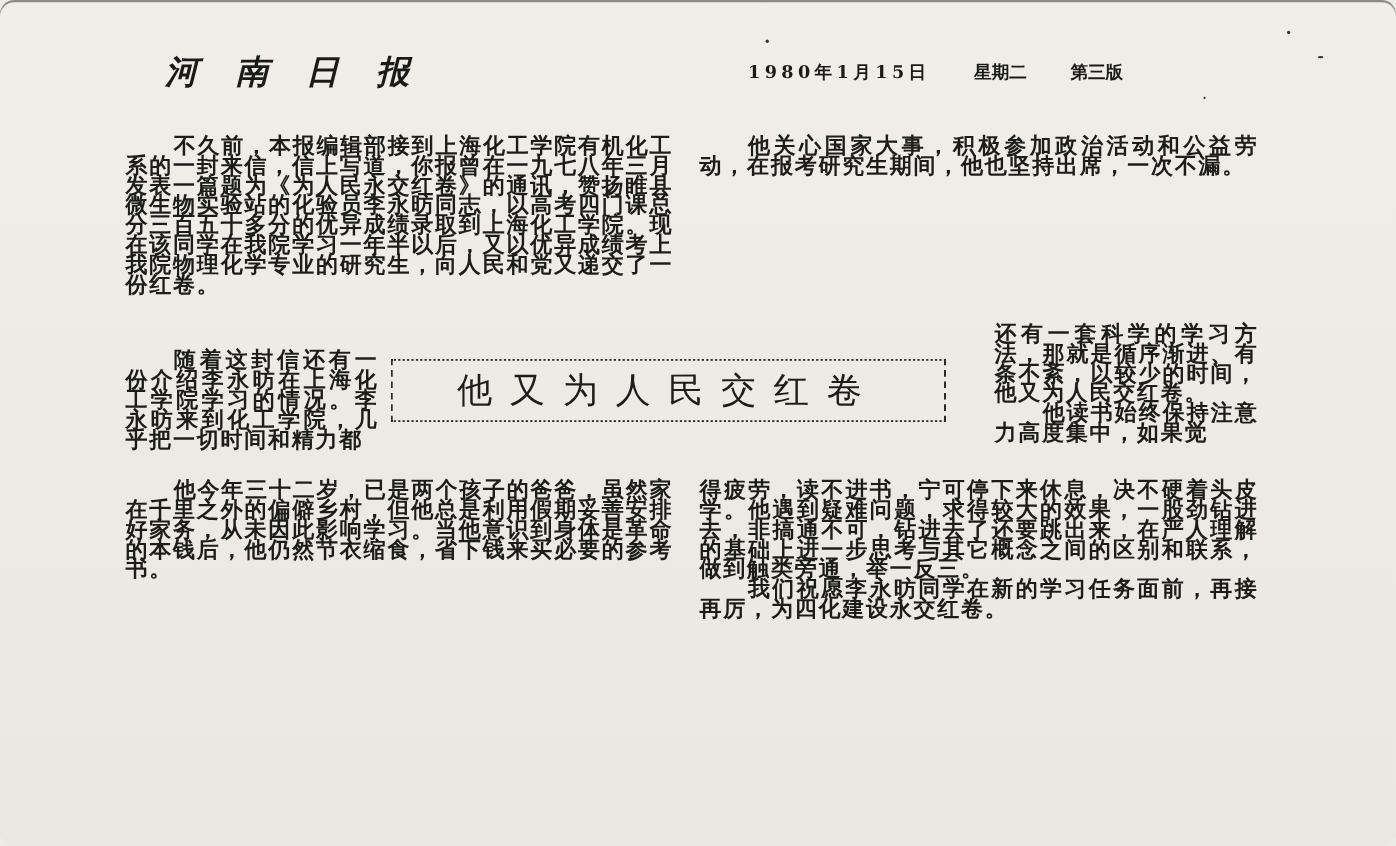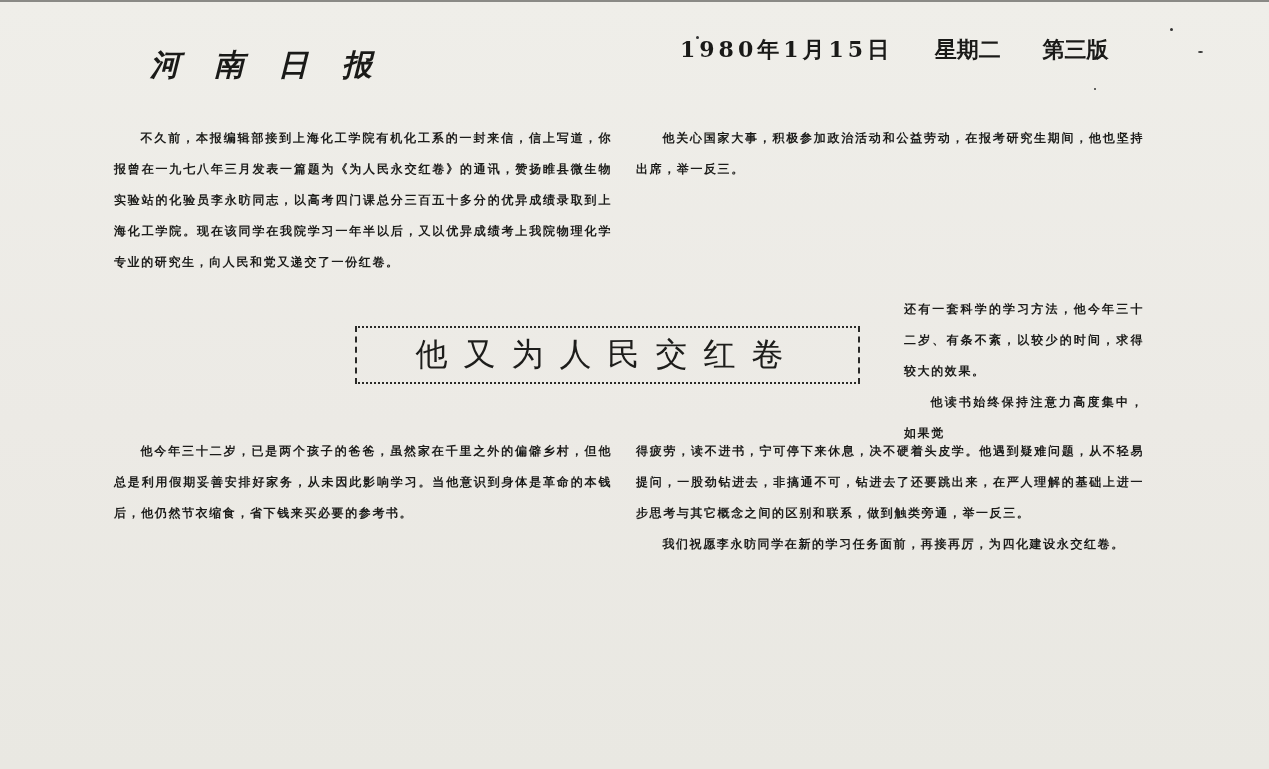--- a/index.html
+++ b/index.html
@@ -6,34 +6,35 @@
   body {
     width: 1269px; height: 769px; overflow: hidden;
     background: #ecebe6;
     font-family: "DejaVu Sans", sans-serif;
     color: #1c1c1a;
   }
   .page {
     position: relative; width: 1269px; height: 769px;
     background: linear-gradient(180deg, #efeee9 0%, #eceae5 55%, #e9e8e2 100%);
     box-shadow: inset 0 2px 0 #8a8a86;
+    border-radius: 13px;
   }
   .masthead {
     position: absolute; left: 150px; top: 45px;
     font-family: "DejaVu Serif", serif; font-weight: bold; font-style: italic;
     font-size: 30px; letter-spacing: 34px; color: #1a1a18;
   }
   .dateline {
-    position: absolute; left: 680px; top: 35px;
+    position: absolute; left: 680px; top: 56px;
     font-family: "DejaVu Serif", serif; font-weight: bold;
-    font-size: 22px; color: #1a1a18; white-space: nowrap;
+    font-size: 16px; color: #1a1a18; white-space: nowrap;
   }
   .dateline span { margin-right: 34px; }
   .dateline .date { letter-spacing: 4px; }
-  .col { position: absolute; font-weight: bold; font-size: 12px; line-height: 31px; letter-spacing: 1.6px; color: #1c1c1a; }
+  .col { position: absolute; font-weight: bold; font-size: 20px; line-height: 18px; letter-spacing: 1.6px; color: #1c1c1a; }
   .col p { margin: 0; text-align: justify; text-align-last: left; }
   .col .indent { text-indent: 2.2em; }
   .left-top { left: 114px; top: 123px; width: 498px; }
   .left-wrap { left: 114px; top: 318px; width: 230px; }
   .left-bottom { left: 114px; top: 436px; width: 498px; }
   .right-top { left: 636px; top: 123px; width: 508px; }
   .right-wrap { left: 904px; top: 294px; width: 240px; }
   .right-bottom { left: 636px; top: 436px; width: 508px; }
   .headline-box {
     position: absolute; left: 355px; top: 326px; width: 505px; height: 58px;
@@ -57,40 +58,43 @@
   <div class="dateline">
     <span class="date">1980年1月15日</span>
     <span>星期二</span>
     <span>第三版</span>
   </div>
 
   <div class="col left-top">
     <p class="indent">不久前，本报编辑部接到上海化工学院有机化工系的一封来信，信上写道，你报曾在一九七八年三月发表一篇题为《为人民永交红卷》的通讯，赞扬睢县微生物实验站的化验员李永昉同志，以高考四门课总分三百五十多分的优异成绩录取到上海化工学院。现在该同学在我院学习一年半以后，又以优异成绩考上我院物理化学专业的研究生，向人民和党又递交了一份红卷。</p>
   </div>
 
+  <div class="col left-wrap">
+    <p class="indent">随着这封信还有一份介绍李永昉在上海化工学院学习的情况。李永昉来到化工学院，几乎把一切时间和精力都</p>
+  </div>
 
   <div class="headline-box">
     <div class="headline">他又为人民交红卷</div>
   </div>
 
   <div class="col left-bottom">
     <p class="indent">他今年三十二岁，已是两个孩子的爸爸，虽然家在千里之外的偏僻乡村，但他总是利用假期妥善安排好家务，从未因此影响学习。当他意识到身体是革命的本钱后，他仍然节衣缩食，省下钱来买必要的参考书。</p>
   </div>
 
   <div class="col right-top">
-    <p class="indent">他关心国家大事，积极参加政治活动和公益劳动，在报考研究生期间，他也坚持出席，举一反三。</p>
+    <p class="indent">他关心国家大事，积极参加政治活动和公益劳动，在报考研究生期间，他也坚持出席，一次不漏。</p>
   </div>
 
   <div class="col right-wrap">
-    <p>还有一套科学的学习方法，他今年三十二岁、有条不紊，以较少的时间，求得较大的效果。</p>
+    <p>还有一套科学的学习方法，那就是循序渐进、有条不紊，以较少的时间，他又为人民交红卷。</p>
     <p class="indent">他读书始终保持注意力高度集中，如果觉</p>
   </div>
 
   <div class="col right-bottom">
-    <p>得疲劳，读不进书，宁可停下来休息，决不硬着头皮学。他遇到疑难问题，从不轻易提问，一股劲钻进去，非搞通不可，钻进去了还要跳出来，在严人理解的基础上进一步思考与其它概念之间的区别和联系，做到触类旁通，举一反三。</p>
+    <p>得疲劳，读不进书，宁可停下来休息，决不硬着头皮学。他遇到疑难问题，求得较大的效果，一股劲钻进去，非搞通不可，钻进去了还要跳出来，在严人理解的基础上进一步思考与其它概念之间的区别和联系，做到触类旁通，举一反三。</p>
     <p class="indent">我们祝愿李永昉同学在新的学习任务面前，再接再厉，为四化建设永交红卷。</p>
   </div>
 
   <div class="speck" style="left:696px;top:36px"></div>
   <div class="speck" style="left:1170px;top:28px"></div>
   <div class="speck" style="left:1198px;top:51px;width:5px;height:2px"></div>
   <div class="speck" style="left:1094px;top:88px;width:2px;height:2px"></div>
 </div>
 
 </body></html>

